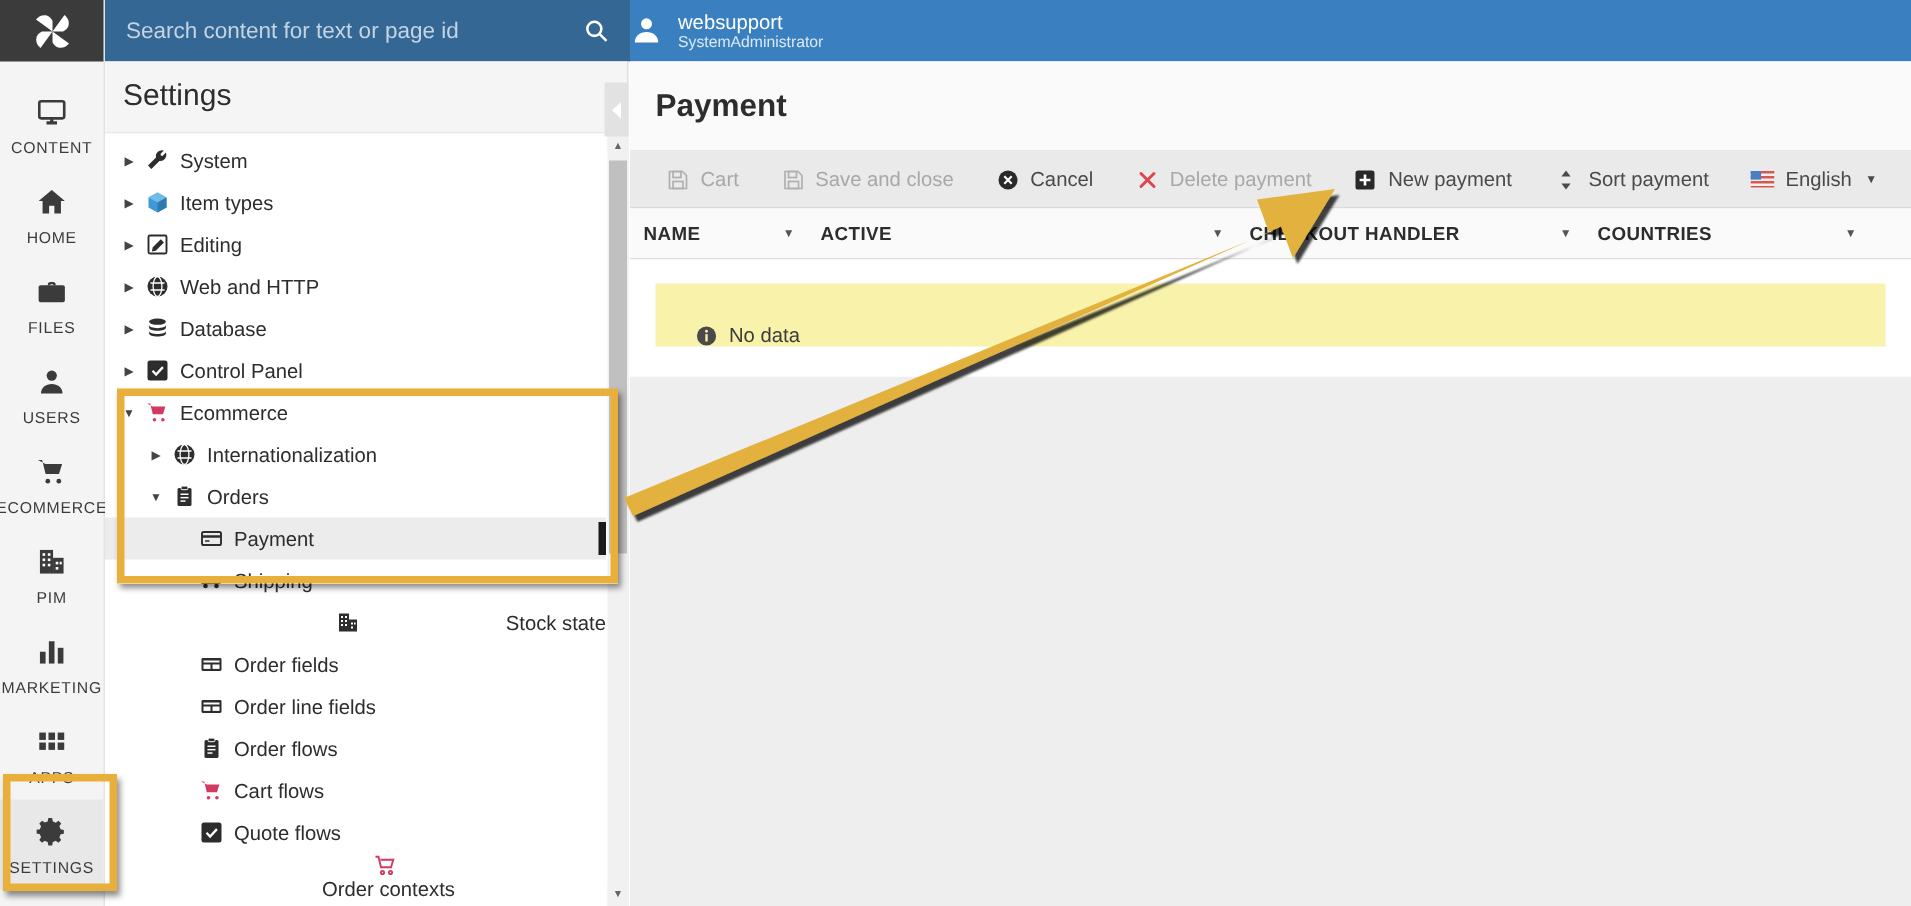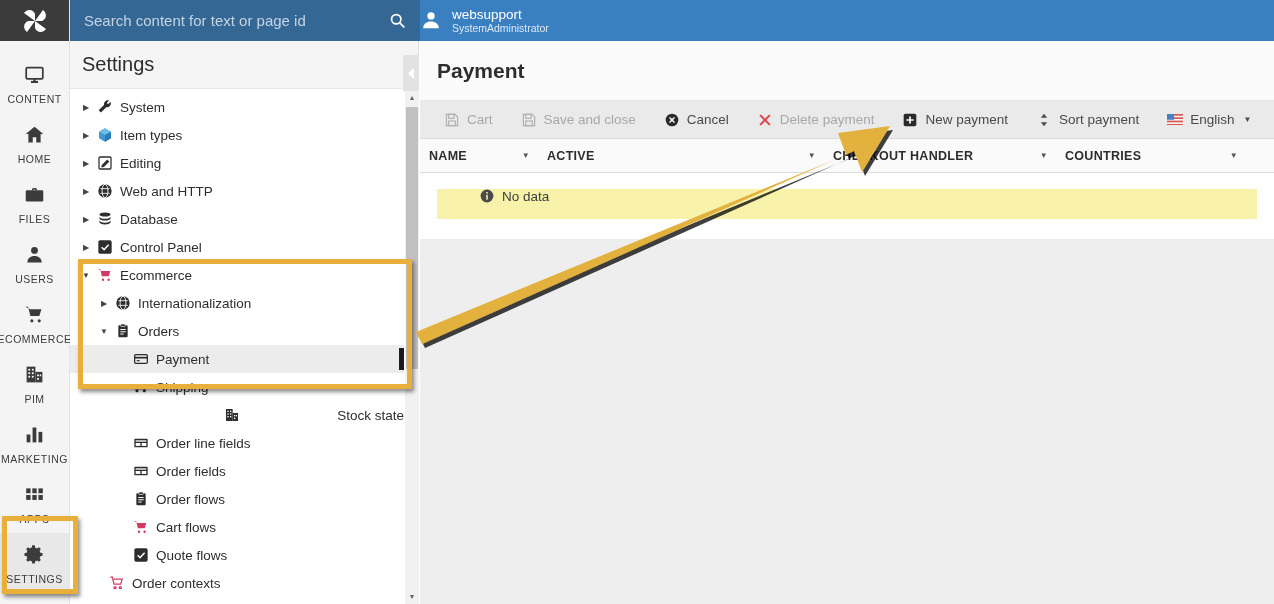--- a/index.html
+++ b/index.html
@@ -139,22 +139,22 @@
     display: flex; align-items: center; font-size: 12.5px;
     font-weight: bold; color: #2d2d2d; letter-spacing: .3px;
   }
   .gh-cell {
     display: flex; align-items: center; justify-content: space-between;
     height: 34px; padding: 0 8px 0 9px; cursor: pointer;
   }
   .gh-cell .gh-caret { font-size: 8px; color: #555; font-weight: normal; }
   .grid-body { background: #ffffff; padding: 16px 17px 20px 17px; }
   .nodata {
-    background: #f8f2ab; height: 30px; display: flex; align-items: flex-start;
-    padding-left: 43px; gap: 8px; font-size: 13.5px; color: #3d3d3d;
+    background: #f8f2ab; height: 42px; display: flex; align-items: flex-end;
+    padding-left: 27px; gap: 8px; font-size: 13.5px; color: #3d3d3d;
   }
   .nodata-ic { display: flex; align-items: center; color: #4a4a4a; }
 
   
   .hl-box {
     position: absolute; border: 5px solid #e8b03a; z-index: 40;
     box-shadow: 2px 3px 4px rgba(0,0,0,.45); pointer-events: none;
   }
   #hl-tree { left: 78px; top: 259px; width: 334px; height: 130px; }
   #hl-settings { left: 2px; top: 516px; width: 76px; height: 78px; }
@@ -460,35 +460,35 @@
           <span class="tico">
             <svg width="16" height="16" viewBox="0 0 24 24" fill="#2d2d2d">
               <rect x="2" y="5.5" width="20" height="13" rx="1.4"></rect>
               <g fill="#ffffff">
                 <rect x="4" y="8" width="16" height="2"></rect>
                 <rect x="4" y="12" width="7" height="4.4"></rect>
                 <rect x="13" y="12" width="7" height="4.4"></rect>
               </g>
             </svg>
           </span>
-          <span class="tlabel">Order line fields</span>
+          <span class="tlabel">Order fields</span>
         </div>
         <div class="tnode" style="padding-left: 44px;">
           <span class="caret"></span>
           <span class="tico">
             <svg width="16" height="16" viewBox="0 0 24 24" fill="#2d2d2d">
               <rect x="2" y="5.5" width="20" height="13" rx="1.4"></rect>
               <g fill="#ffffff">
                 <rect x="4" y="8" width="16" height="2"></rect>
                 <rect x="4" y="12" width="7" height="4.4"></rect>
                 <rect x="13" y="12" width="7" height="4.4"></rect>
               </g>
             </svg>
           </span>
-          <span class="tlabel">Order fields</span>
+          <span class="tlabel">Order line fields</span>
         </div>
         <div class="tnode" style="padding-left: 44px;">
           <span class="caret"></span>
           <span class="tico">
             <svg width="16" height="16" viewBox="0 0 24 24" fill="#2d2d2d">
               <rect x="5" y="3.5" width="14" height="18" rx="1.6"></rect>
               <rect x="8.6" y="1.6" width="6.8" height="3.6" rx="1" fill="#2d2d2d" stroke="#ffffff" stroke-width="1"></rect>
               <g fill="#ffffff">
                 <rect x="8" y="9" width="8" height="1.5"></rect>
                 <rect x="8" y="12.4" width="8" height="1.5"></rect>
@@ -512,21 +512,21 @@
         <div class="tnode" style="padding-left: 44px;">
           <span class="caret"></span>
           <span class="tico">
             <svg width="16" height="16" viewBox="0 0 24 24" fill="none" stroke="#2d2d2d" stroke-width="2">
               <rect x="3" y="3" width="18" height="18" rx="1.5" fill="#2d2d2d"></rect>
               <path d="M7 12.3 10.6 16 17.4 8.6" stroke="#ffffff" stroke-width="2.3"></path>
             </svg>
           </span>
           <span class="tlabel">Quote flows</span>
         </div>
-        <div class="tnode" style="padding-left: 20px;">
+        <div class="tnode" style="padding-left: 44px; flex-direction: column;">
           <span class="caret"></span>
           <span class="tico">
             <svg width="16" height="16" viewBox="0 0 24 24" fill="none" stroke="#d33a63" stroke-width="1.9">
               <path d="M2 3.2h3l2.5 10.6h10l2.3-7.6H7"></path>
               <circle cx="9" cy="19" r="1.6"></circle>
               <circle cx="17" cy="19" r="1.6"></circle>
             </svg>
           </span>
           <span class="tlabel">Order contexts</span>
         </div>

